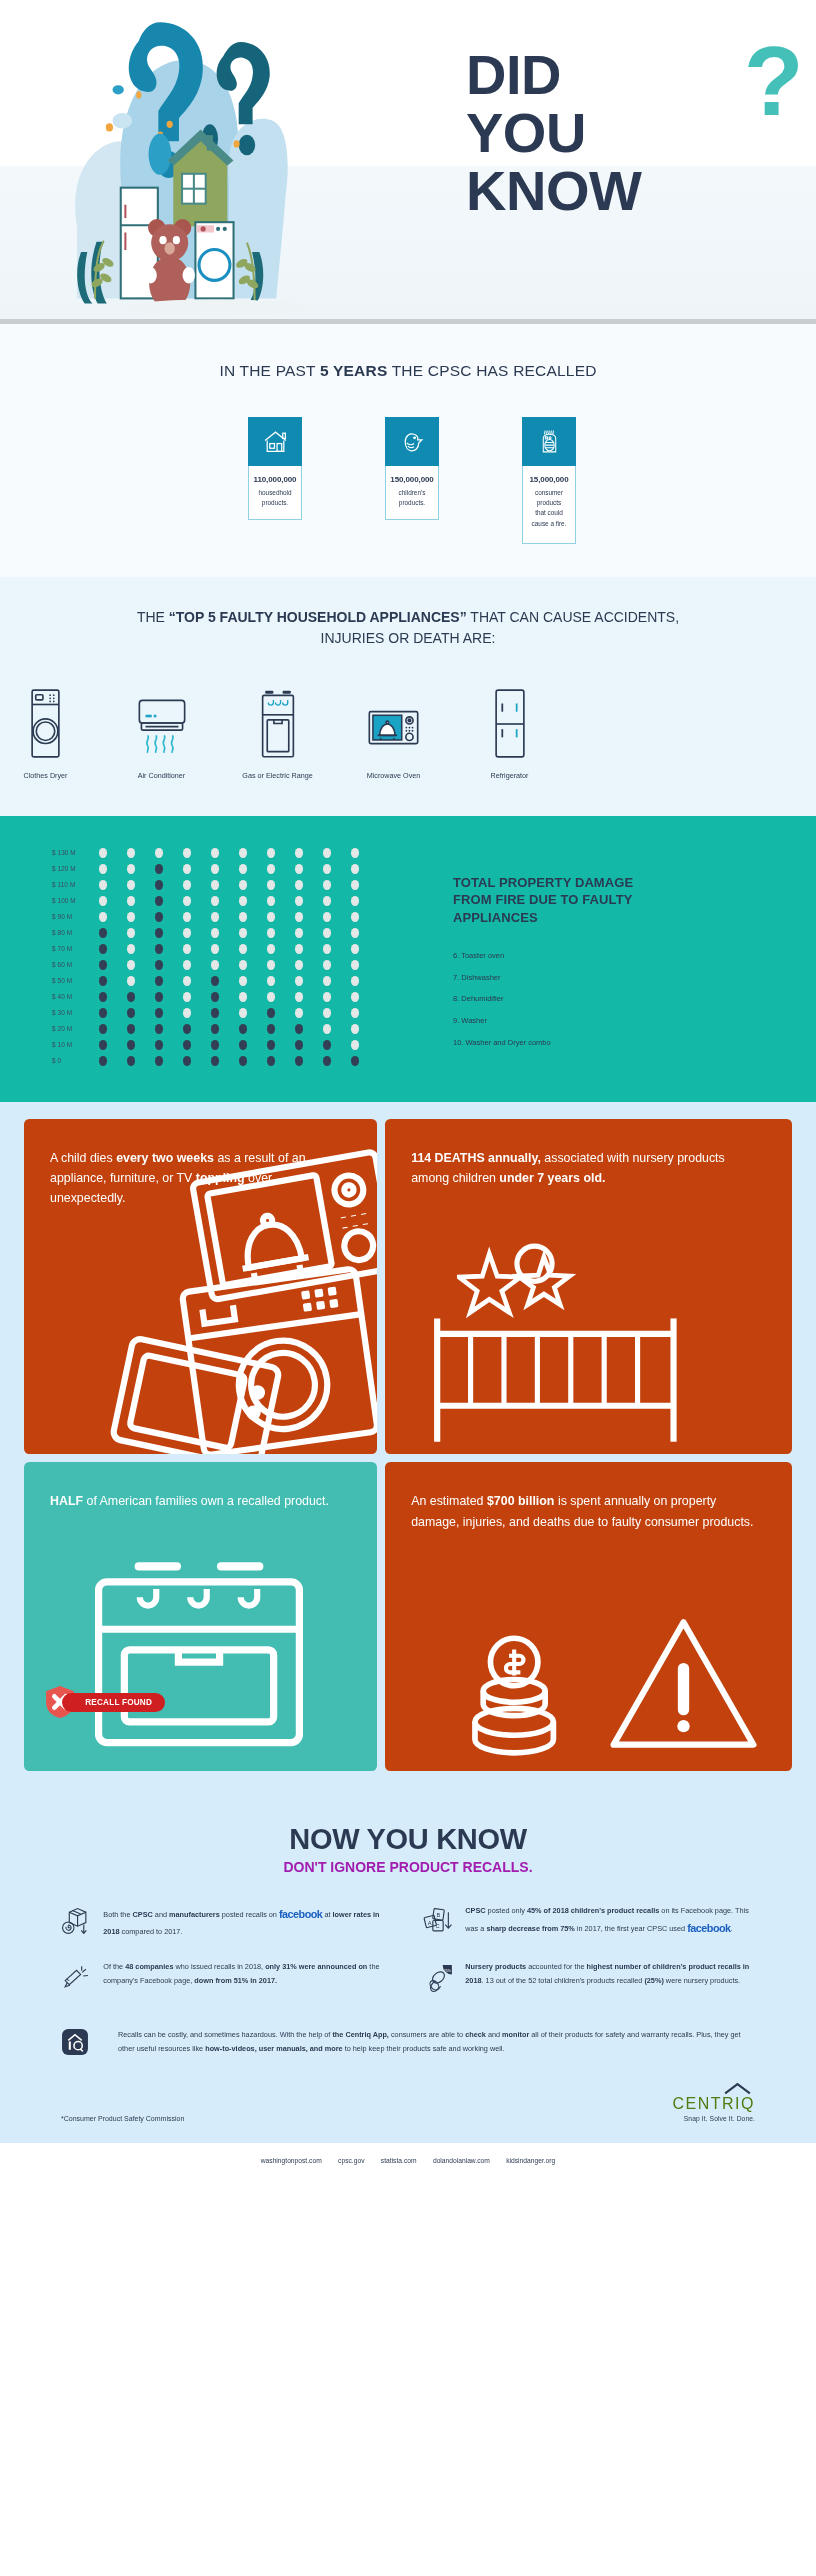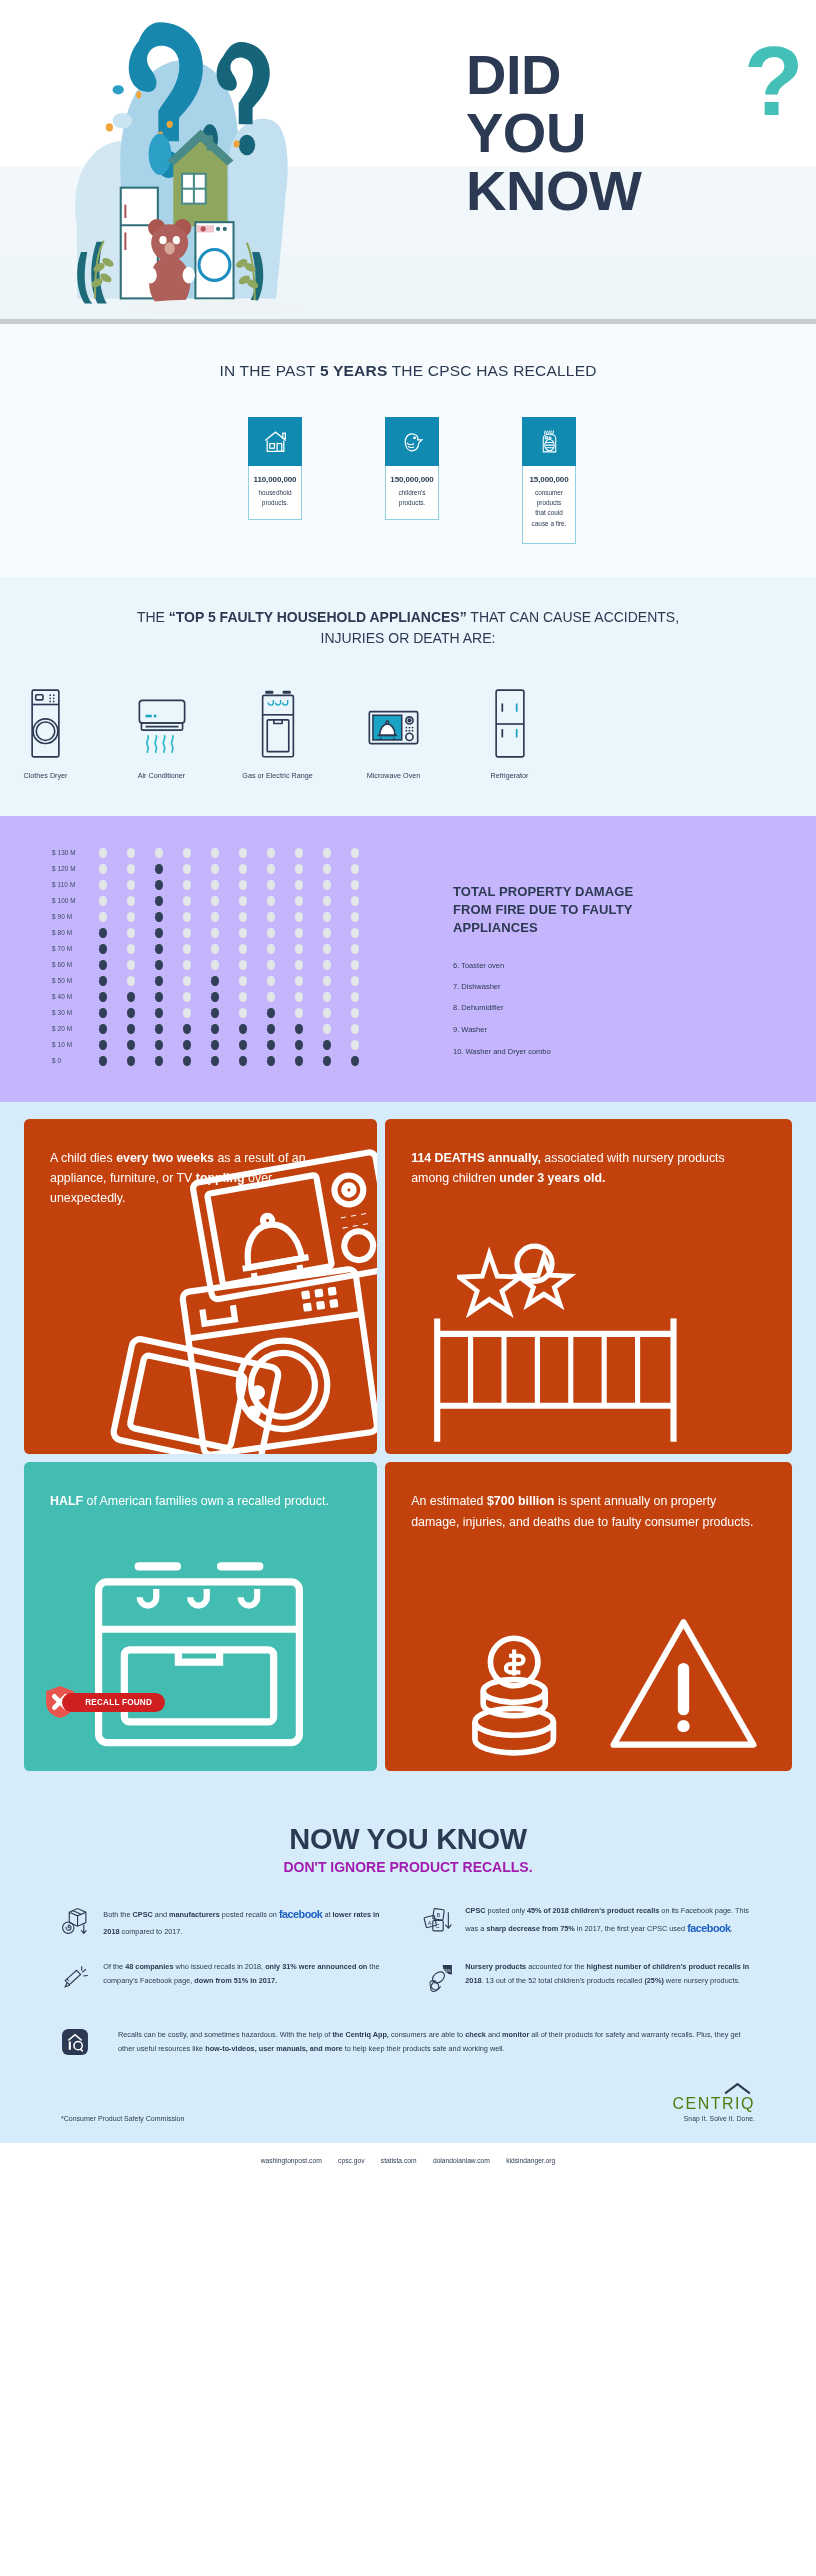--- a/index.html
+++ b/index.html
@@ -69,22 +69,22 @@
   .appl-heading b { font-weight: 800; }
   .appl-row {
     display: flex; justify-content: flex-start; gap: 25px; margin-top: 33px;
   }
   .appl-item { width: 91px; text-align: center; }
   .appl-item .glyph { height: 77px; display: flex; align-items: flex-end; justify-content: center; }
   .appl-item .cap { margin-top: 11.3px; font-size: 7.2px; color: #2b3a52; }
 
   
   .sec-chart {
-    background: #c4b5fd; padding: 29px 0 33px;
-    display: flex; align-items: flex-end;
+    background: #14b8a6; padding: 29px 0 33px;
+    display: flex; align-items: center;
   }
   .chart-left { width: 453px; padding-left: 52px; }
   .chart-grid { display: flex; flex-direction: column; gap: 0; }
   .chart-row { display: flex; align-items: center; height: 16px; }
   .chart-row .ylab {
     width: 37px; text-align: left; font-size: 6.4px; color: #3a4a63;
     letter-spacing: 0.1px;
   }
   .chart-row .dots { display: flex; gap: 0; }
   .dot {
@@ -989,21 +989,21 @@
           <svg width="170" height="129" viewBox="0 0 330 250" fill="none" stroke="#ffffff" stroke-width="12" transform="rotate(12)">
             <rect x="16" y="16" width="290" height="200" rx="16"></rect>
             <rect x="44" y="44" width="200" height="144" rx="10"></rect>
             <circle cx="274" cy="70" r="8" fill="#ffffff"></circle>
               <circle cx="274" cy="110" r="8" fill="#ffffff"></circle>
           </svg>
         </div>
       </div>
 
       <div class="panel blue p2">
-        <div class="panel-text" id="panel-1"><b>114 DEATHS annually,</b><span> associated with nursery products among children </span><b>under 3 years old.</b></div>
+        <div class="panel-text" id="panel-1"><b>114 DEATHS annually,</b><span> associated with nursery products among children </span><b>under 7 years old.</b></div>
         <div class="panel-art" style="left:72px;top:124px;">
           <svg width="155" height="88" viewBox="0 0 300 170" fill="none" stroke="#ffffff" stroke-width="10">
             <path d="M60 110 L75 62 L92 110 L142 112 L102 142 L118 188 L75 160 L34 188 L49 142 L10 112 Z" transform="translate(-5,-35) scale(.9)"></path>
             <path d="M160 100 L172 62 L186 100 L226 102 L194 126 L206 162 L172 140 L138 162 L150 126 L118 102 Z" transform="translate(10,-30) scale(.92)"></path>
             <circle cx="150" cy="40" r="34"></circle>
           </svg>
         </div>
         <div class="panel-art" style="left:31px;bottom:0px;">
           <svg width="289" height="149" viewBox="0 0 560 290" fill="none" stroke="#ffffff" stroke-width="12">
             <line x1="40" y1="30" x2="40" y2="270"></line>

